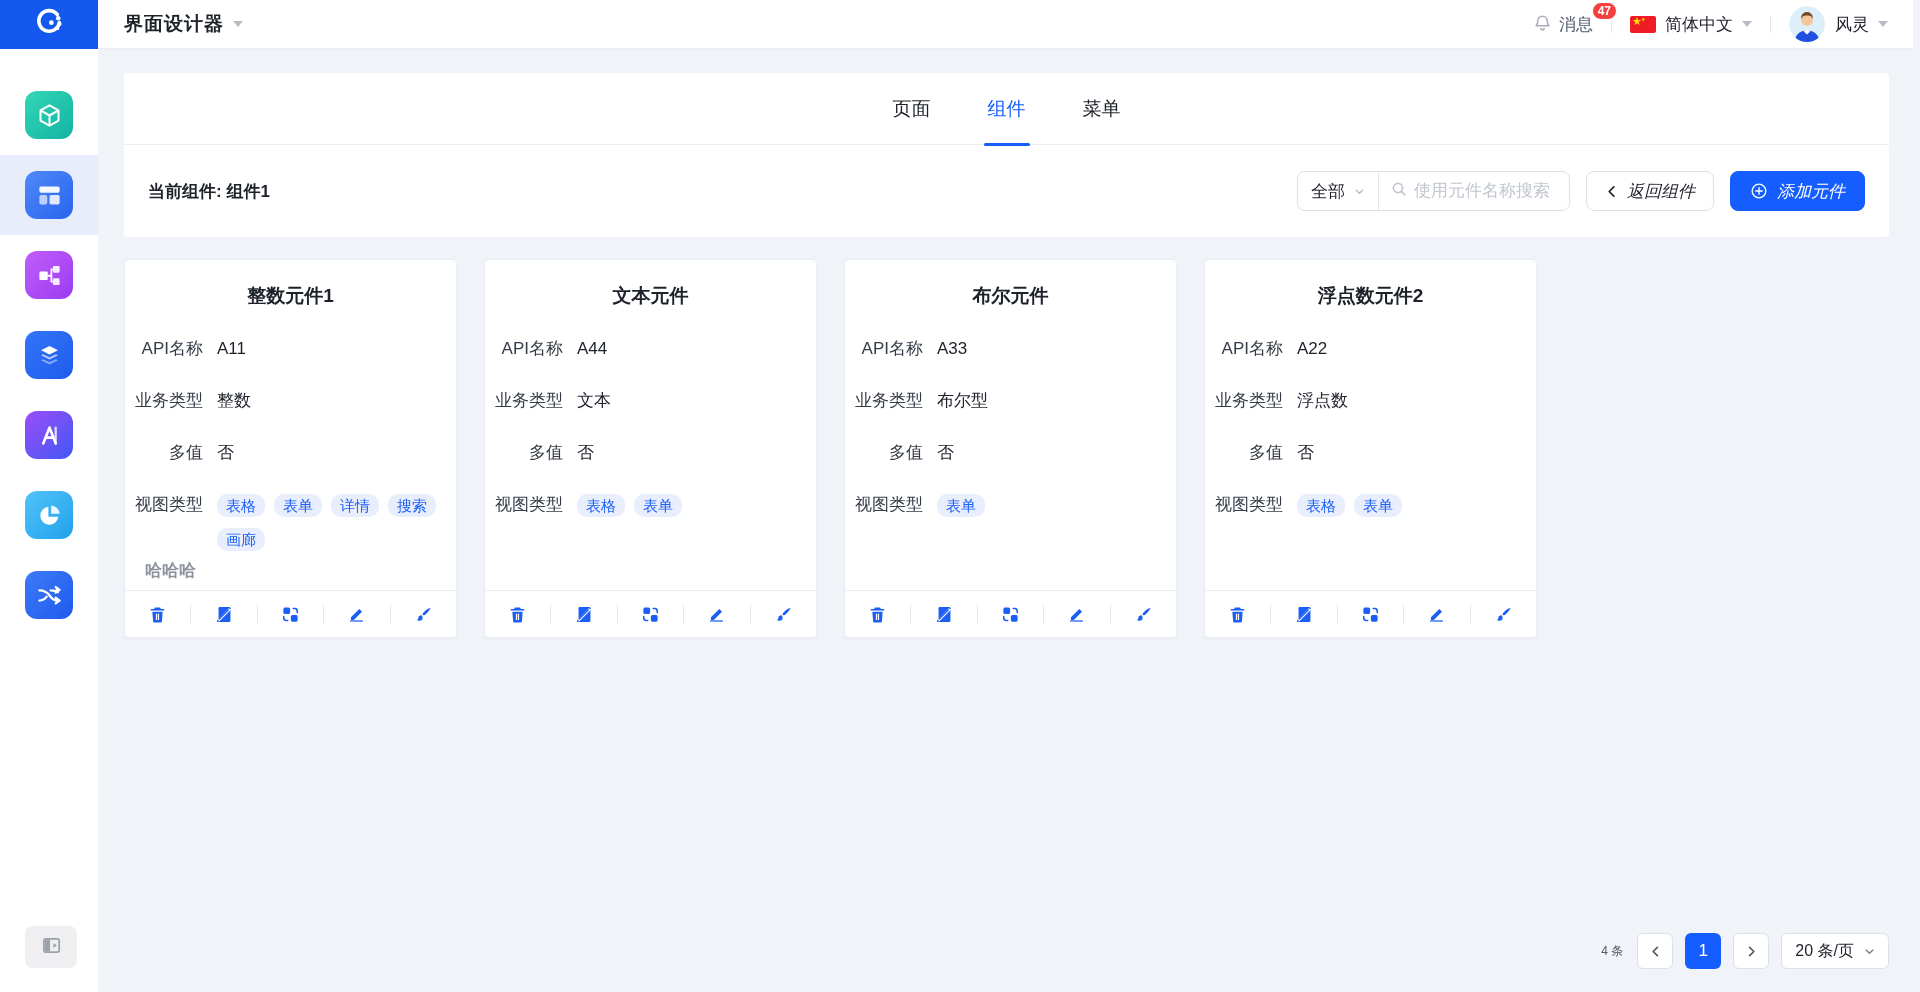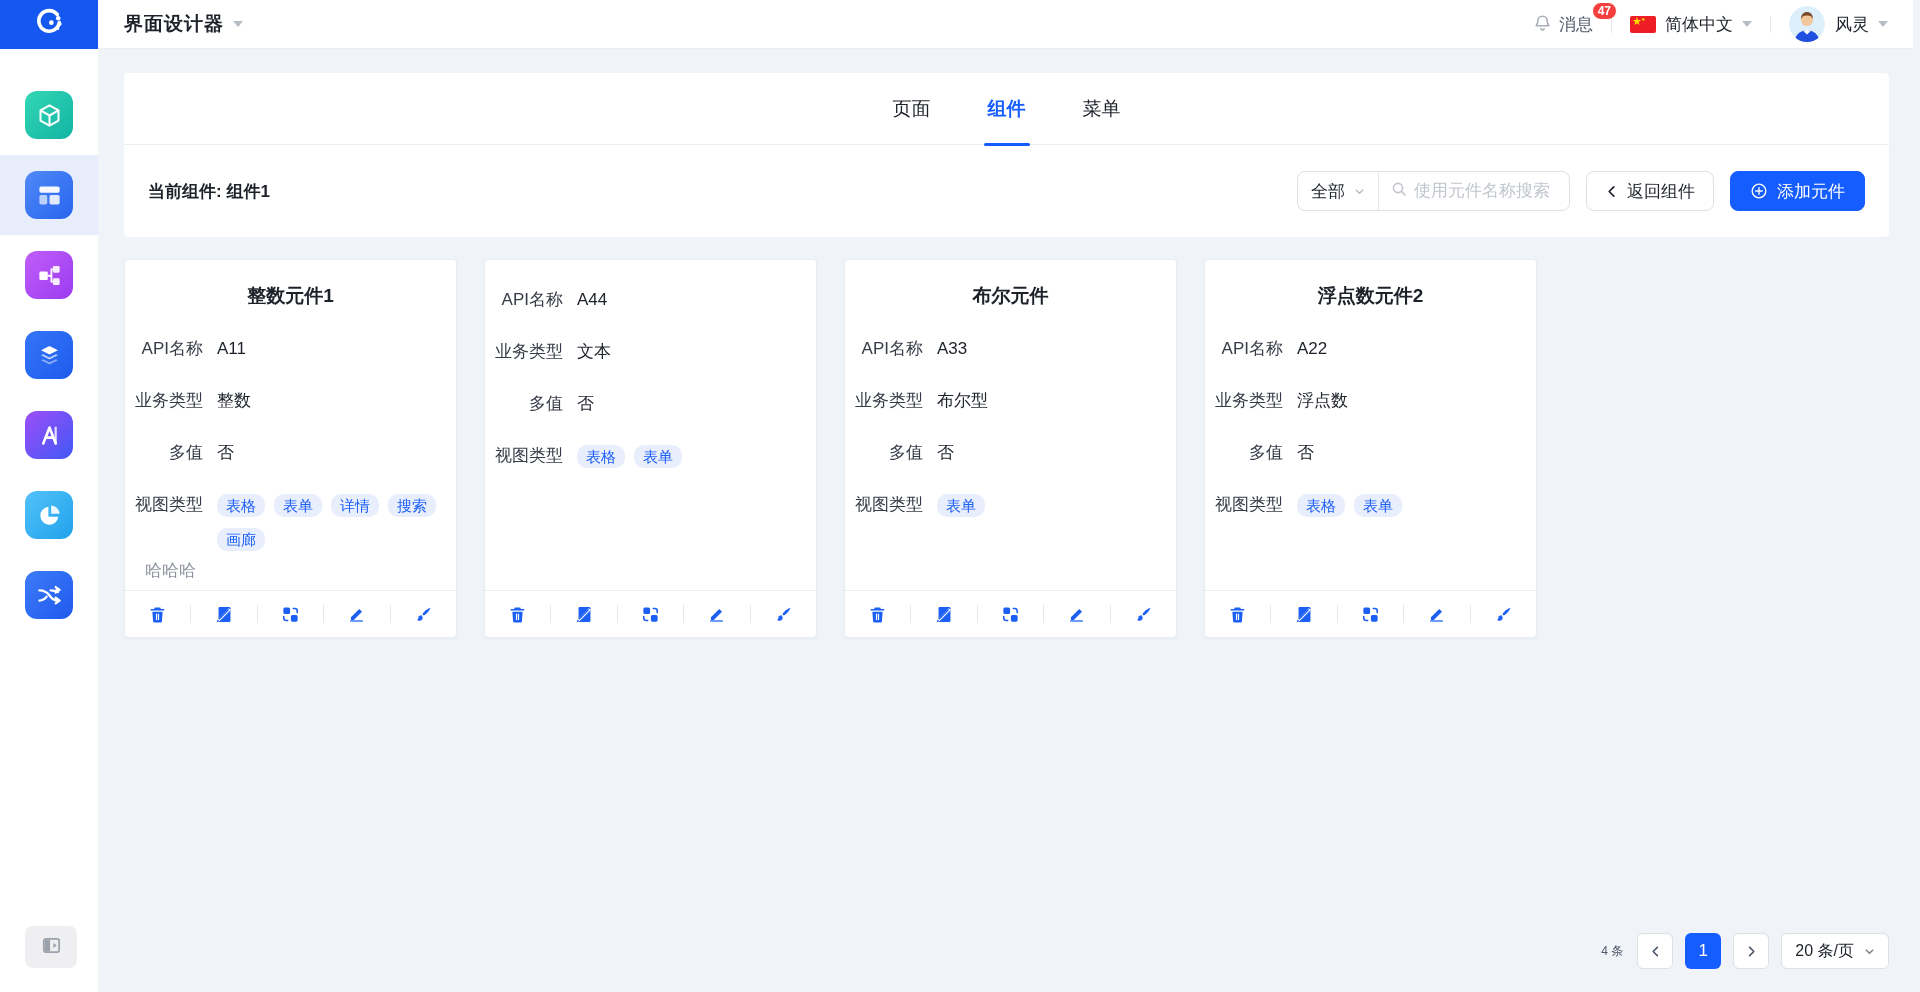--- a/index.html
+++ b/index.html
@@ -50,55 +50,55 @@
   .t7{ background:linear-gradient(135deg,#3E7BF7,#1F5AEE);}
   .collapse-btn{ position:absolute; left:25px; bottom:24px; width:52px; height:42px; border-radius:8px;
     background:#EFEFF1; display:flex; align-items:center; justify-content:center; cursor:pointer;}
 
   
   .main{ position:absolute; top:49px; left:98px; right:0; bottom:0;}
   .panel{ position:absolute; left:26px; top:24px; width:1765px; height:164px; background:#fff; border-radius:4px;}
   .tabs-row{ height:72px; display:flex; align-items:center; justify-content:center; gap:57px;
     border-bottom:1px solid var(--border-light);}
   .tab{ position:relative; height:72px; display:flex; align-items:center; font-size:19px; cursor:pointer; color:var(--text-dark);}
-  .tab.active{ color:var(--accent); font-weight:700;}
+  .tab.active{ color:var(--accent); font-weight:400;}
   .tab.active::after{ content:""; position:absolute; left:-4px; right:-4px; bottom:-1px; height:3px;
     background:var(--accent); border-radius:2px;}
   .toolbar-row{ height:92px; display:flex; align-items:center; padding:0 24px;}
   .current-comp{ font-size:17px; font-weight:700;}
   .toolbar-right{ margin-left:auto; display:flex; align-items:center; gap:16px;}
   .combo{ display:flex; align-items:center; height:40px; width:273px; border:1px solid #DDE0E6; border-radius:8px; background:#fff;}
   .combo-select{ display:flex; align-items:center; padding:0 13px; height:100%; cursor:pointer; flex:none;}
   .combo-select .val{ font-size:17px;}
   .chev{ width:11px; height:11px; margin-left:9px; flex:none;}
   .combo-div{ width:1px; align-self:stretch; background:var(--border);}
   .combo-input{ display:flex; align-items:center; padding:0 12px; flex:1; min-width:0;}
   .combo-input input{ border:none; outline:none; font-size:17px; width:100%; margin-left:7px;
     color:var(--text-dark); font-family:inherit; background:transparent;}
   .combo-input input::placeholder{ color:#C1C6CE;}
-  .btn{ height:40px; display:flex; align-items:center; border-radius:8px; font-size:17px; cursor:pointer;}
+  .btn{ height:40px; display:flex; align-items:center; border-radius:8px; font-size:17px; cursor:pointer;font-style:italic;}
   .btn-plain{ background:#fff; border:1px solid #DDE0E6; padding:0 18px; color:var(--text-dark);}
   .btn-plain svg{ margin-right:9px;}
   .btn-primary{ background:var(--accent); border:1px solid var(--accent); color:#fff; padding:0 19px;}
   .btn-primary svg{ margin-right:9px;}
 
   
   .cards{ position:absolute; left:26px; top:210px; display:flex; gap:27px;}
   .card{ width:333px; height:379px; background:#fff; border:1px solid #E9EDF3; border-radius:4px;
     position:relative; box-shadow:0 1px 3px rgba(31,35,41,.04);}
   .card-title{ text-align:center; margin-top:23px; font-size:19px; font-weight:700;}
   .card-fields{ margin-top:29px;}
   .frow{ display:flex; margin-bottom:30px; font-size:17px; line-height:22px;}
   .flabel{ width:78px; text-align:right; color:#363C47; flex:none;}
   .fvalue{ margin-left:14px; color:var(--text-dark);}
   .frow-view{ margin-bottom:0; align-items:flex-start;}
   .tags{ margin-left:14px; display:flex; flex-wrap:wrap; gap:11px 9px; width:228px;}
   .tag{ background:var(--tag-bg); color:var(--tag-text); font-size:15px; line-height:15px;
     padding:4px 9px; border-radius:10px; white-space:nowrap;}
-  .card-desc{ position:absolute; left:20px; top:299px; font-size:17px; color:var(--text-light);}
+  .card-desc{ position:absolute; left:20px; top:299px; font-size:17px; color:var(--text-light);font-weight:bold;}
   .card-footer{ position:absolute; left:0; right:0; bottom:0; height:47px; border-top:1px solid #E9EDF3;
     display:flex; align-items:stretch;}
   .fcell{ flex:1; display:flex; align-items:center; justify-content:center; cursor:pointer;}
   .fcell svg{ width:19px; height:19px;}
   .fdiv{ width:1px; background:var(--border); height:18px; align-self:center;}
 
   
   .pagination{ position:absolute; right:31px; bottom:23px; display:flex; align-items:center; gap:12px;}
   .pg-total{ font-size:12px; color:var(--text-mid); margin-right:2px;}
   .pg-btn{ width:36px; height:36px; background:#fff; border:1px solid #DDE0E6; border-radius:6px;
@@ -352,20 +352,21 @@
         <div class="fcell">
             <svg viewBox="0 0 24 24" fill="#1C5FF5">
               <path d="M21 3.5c-4.2 1-8.6 4.8-10.4 8.2l1.7 1.7c3.4-1.8 7.2-6.2 8.7-9.9z"></path>
               <path d="M9.5 13c-2.2-.2-4 1.3-4 3.4 0 1.4-.7 2-2 2.6 1.8 1.5 5.6 1.2 6.9-.8.9-1.5.6-3.6-.9-5.2z"></path>
             </svg>
           </div>
       </div>
     </div>
 
     <div class="card">
+      <div class="card-title">文本元件</div>
       <div class="card-fields">
         <div class="frow">
             <span class="flabel">API名称</span>
             <span class="fvalue">A44</span>
           </div>
         <div class="frow">
             <span class="flabel">业务类型</span>
             <span class="fvalue">文本</span>
           </div>
         <div class="frow">

